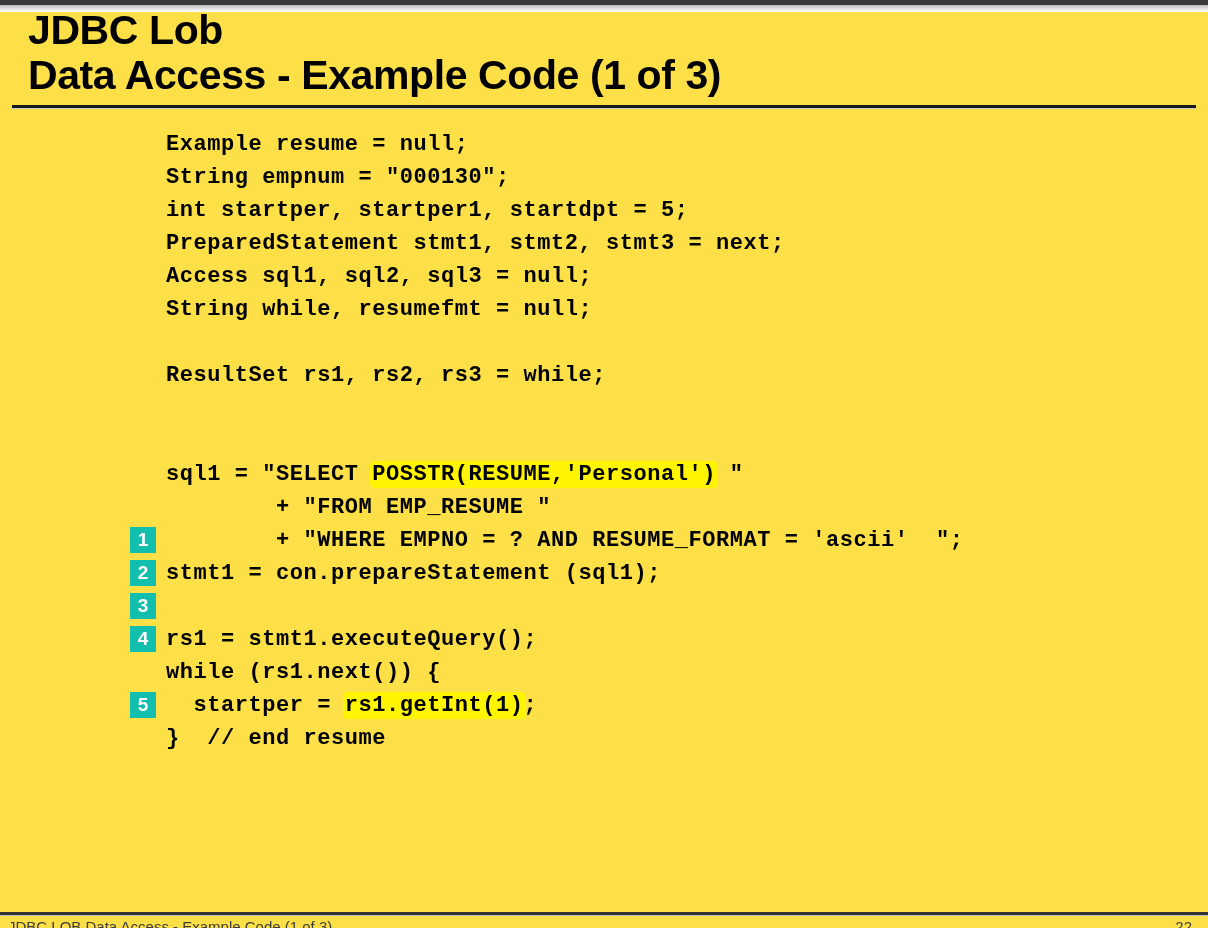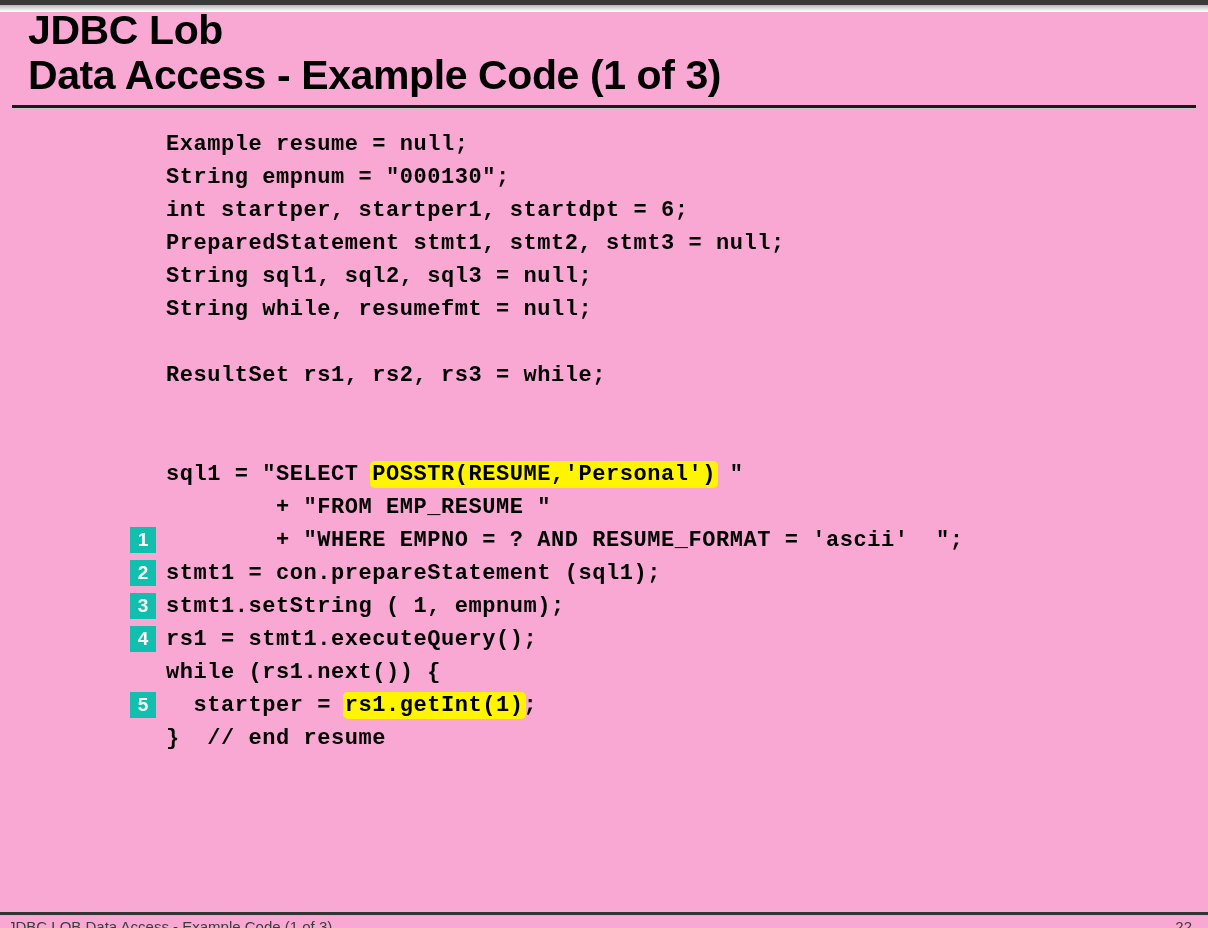--- a/index.html
+++ b/index.html
@@ -14,21 +14,21 @@
     font-family: "Liberation Sans", sans-serif;
     overflow: hidden;
     position: relative;
   }
 
   
   .slide {
     position: relative;
     width: 1208px;
     height: 928px;
-    background: #f9a8d4;
+    background: #fde047;
     box-sizing: border-box;
   }
 
   .top-bar {
     position: absolute;
     top: 0;
     left: 0;
     width: 1208px;
     height: 5px;
     background: #3a3a3a;
@@ -180,29 +180,29 @@
       <div class="code-row">
         <div class="marker-col"></div>
         <div class="code-text">Example resume = null;</div>
       </div>
       <div class="code-row">
         <div class="marker-col"></div>
         <div class="code-text">String empnum = "000130";</div>
       </div>
       <div class="code-row">
         <div class="marker-col"></div>
-        <div class="code-text">int startper, startper1, startdpt = 6;</div>
-      </div>
-      <div class="code-row">
-        <div class="marker-col"></div>
-        <div class="code-text">PreparedStatement stmt1, stmt2, stmt3 = null;</div>
-      </div>
-      <div class="code-row">
-        <div class="marker-col"></div>
-        <div class="code-text">String sql1, sql2, sql3 = null;</div>
+        <div class="code-text">int startper, startper1, startdpt = 5;</div>
+      </div>
+      <div class="code-row">
+        <div class="marker-col"></div>
+        <div class="code-text">PreparedStatement stmt1, stmt2, stmt3 = next;</div>
+      </div>
+      <div class="code-row">
+        <div class="marker-col"></div>
+        <div class="code-text">Access sql1, sql2, sql3 = null;</div>
       </div>
       <div class="code-row">
         <div class="marker-col"></div>
         <div class="code-text">String while, resumefmt = null;</div>
       </div>
       <div class="code-row">
         <div class="marker-col"></div>
       </div>
       <div class="code-row">
         <div class="marker-col"></div>
@@ -233,21 +233,20 @@
       <div class="code-row">
         <div class="marker-col">
           <span class="marker">2</span>
         </div>
         <div class="code-text">stmt1 = con.prepareStatement (sql1);</div>
       </div>
       <div class="code-row">
         <div class="marker-col">
           <span class="marker">3</span>
         </div>
-        <div class="code-text">stmt1.setString ( 1, empnum);</div>
       </div>
       <div class="code-row">
         <div class="marker-col">
           <span class="marker">4</span>
         </div>
         <div class="code-text">rs1 = stmt1.executeQuery();</div>
       </div>
       <div class="code-row">
         <div class="marker-col"></div>
         <div class="code-text">while (rs1.next()) {</div>

